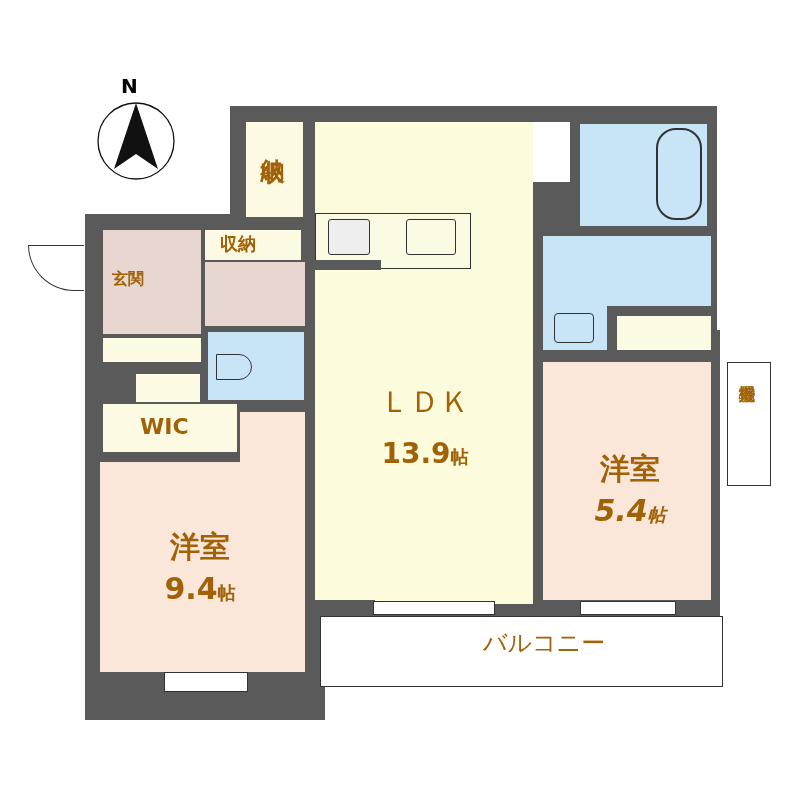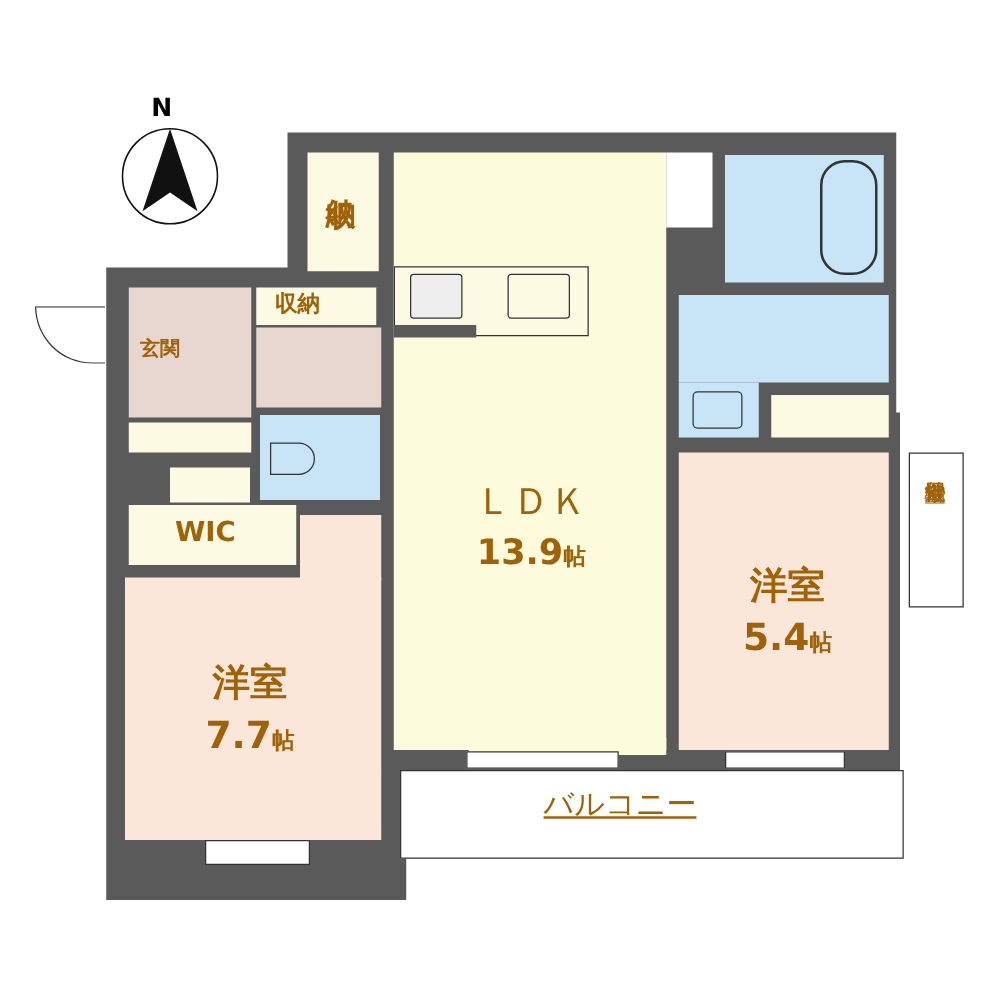--- a/index.html
+++ b/index.html
@@ -35,35 +35,35 @@
 <div class="abs label vtext" style="left:258px;top:140px;font-size:24px;">収納</div>
 
 <div class="abs ldk" style="left:315px;top:122px;width:218px;height:478px;"></div>
 <div class="abs ldk" style="left:375px;top:590px;width:158px;height:14px;"></div>
 
 <div class="abs line" style="left:315px;top:213px;width:156px;height:56px;background:#fcfae3;"></div>
 <div class="abs wall" style="left:315px;top:260px;width:66px;height:10px;"></div>
 <div class="abs line" style="left:328px;top:219px;width:42px;height:36px;background:#eee;border-radius:3px;"></div>
 <div class="abs line" style="left:406px;top:219px;width:50px;height:36px;border-radius:3px;"></div>
 <div class="abs label" style="left:360px;top:385px;width:130px;font-size:30px;font-weight:normal;">ＬＤＫ</div>
-<div class="abs label" style="left:360px;top:426px;width:130px;font-size:28px;"><span>13.9</span><span style="font-size:18px;">帖</span></div>
+<div class="abs label" style="left:360px;top:438px;width:130px;font-size:28px;"><span>13.9</span><span style="font-size:18px;">帖</span></div>
 
 <div class="abs white" style="left:533px;top:122px;width:37px;height:60px;"></div>
 
 <div class="abs blue" style="left:580px;top:124px;width:127px;height:102px;"></div>
 <div class="abs" style="left:656px;top:128px;width:46px;height:92px;border:2px solid #333;border-radius:20px;"></div>
 <div class="abs blue" style="left:543px;top:236px;width:168px;height:70px;"></div>
 <div class="abs blue" style="left:543px;top:306px;width:64px;height:44px;"></div>
 <div class="abs line" style="left:554px;top:313px;width:40px;height:30px;border-radius:4px;"></div>
 
 <div class="abs cream" style="left:617px;top:316px;width:94px;height:34px;"></div>
 
 <div class="abs pink" style="left:543px;top:362px;width:168px;height:238px;"></div>
 <div class="abs label" style="left:560px;top:452px;width:140px;font-size:30px;">洋室</div>
-<div class="abs label" style="left:560px;top:494px;width:140px;font-size:30px;"><span>5.4</span><span style="font-size:18px;">帖</span></div>
+<div class="abs label" style="left:560px;top:494px;width:140px;font-size:30px;font-style:italic;"><span>5.4</span><span style="font-size:18px;">帖</span></div>
 
 <div class="abs line white" style="left:727px;top:362px;width:44px;height:124px;"></div>
 <div class="abs label vtext" style="left:737px;top:372px;font-size:17px;font-weight:normal;">室外機置場</div>
 
 <div class="abs mauve" style="left:103px;top:230px;width:98px;height:104px;"></div>
 <div class="abs cream" style="left:103px;top:338px;width:98px;height:24px;"></div>
 <div class="abs label" style="left:112px;top:270px;font-size:16px;">玄関</div>
 <div class="abs white" style="left:28px;top:245px;width:56px;height:46px;border-top:1px solid #333;border-bottom-left-radius:56px;border-left:1px solid #333;border-bottom:1px solid #333;"></div>
 
 <div class="abs cream" style="left:205px;top:230px;width:96px;height:30px;"></div>
@@ -73,20 +73,20 @@
 <div class="abs blue" style="left:208px;top:332px;width:96px;height:68px;"></div>
 <div class="abs line" style="left:216px;top:354px;width:36px;height:26px;border-radius:0 14px 14px 0;"></div>
 
 <div class="abs cream" style="left:136px;top:374px;width:64px;height:28px;"></div>
 <div class="abs cream" style="left:103px;top:404px;width:134px;height:48px;"></div>
 <div class="abs label" style="left:140px;top:414px;font-size:22px;font-weight:bold;">WIC</div>
 
 <div class="abs pink" style="left:100px;top:462px;width:205px;height:210px;"></div>
 <div class="abs pink" style="left:240px;top:412px;width:65px;height:52px;"></div>
 <div class="abs label" style="left:130px;top:530px;width:140px;font-size:30px;">洋室</div>
-<div class="abs label" style="left:130px;top:572px;width:140px;font-size:30px;"><span>7.7</span><span style="font-size:18px;">帖</span></div>
+<div class="abs label" style="left:130px;top:572px;width:140px;font-size:30px;"><span>9.4</span><span style="font-size:18px;">帖</span></div>
 
 <div class="abs line white" style="left:320px;top:616px;width:403px;height:71px;"></div>
-<div class="abs label" style="left:396px;top:630px;width:200px;font-size:24px;font-weight:normal;text-decoration:underline;">バルコニー</div>
+<div class="abs label" style="left:444px;top:630px;width:200px;font-size:24px;font-weight:normal;">バルコニー</div>
 
 <div class="abs white line" style="left:373px;top:601px;width:122px;height:14px;"></div>
 <div class="abs white line" style="left:580px;top:601px;width:96px;height:14px;"></div>
 <div class="abs white line" style="left:164px;top:672px;width:84px;height:20px;"></div>
 
 </body></html>

